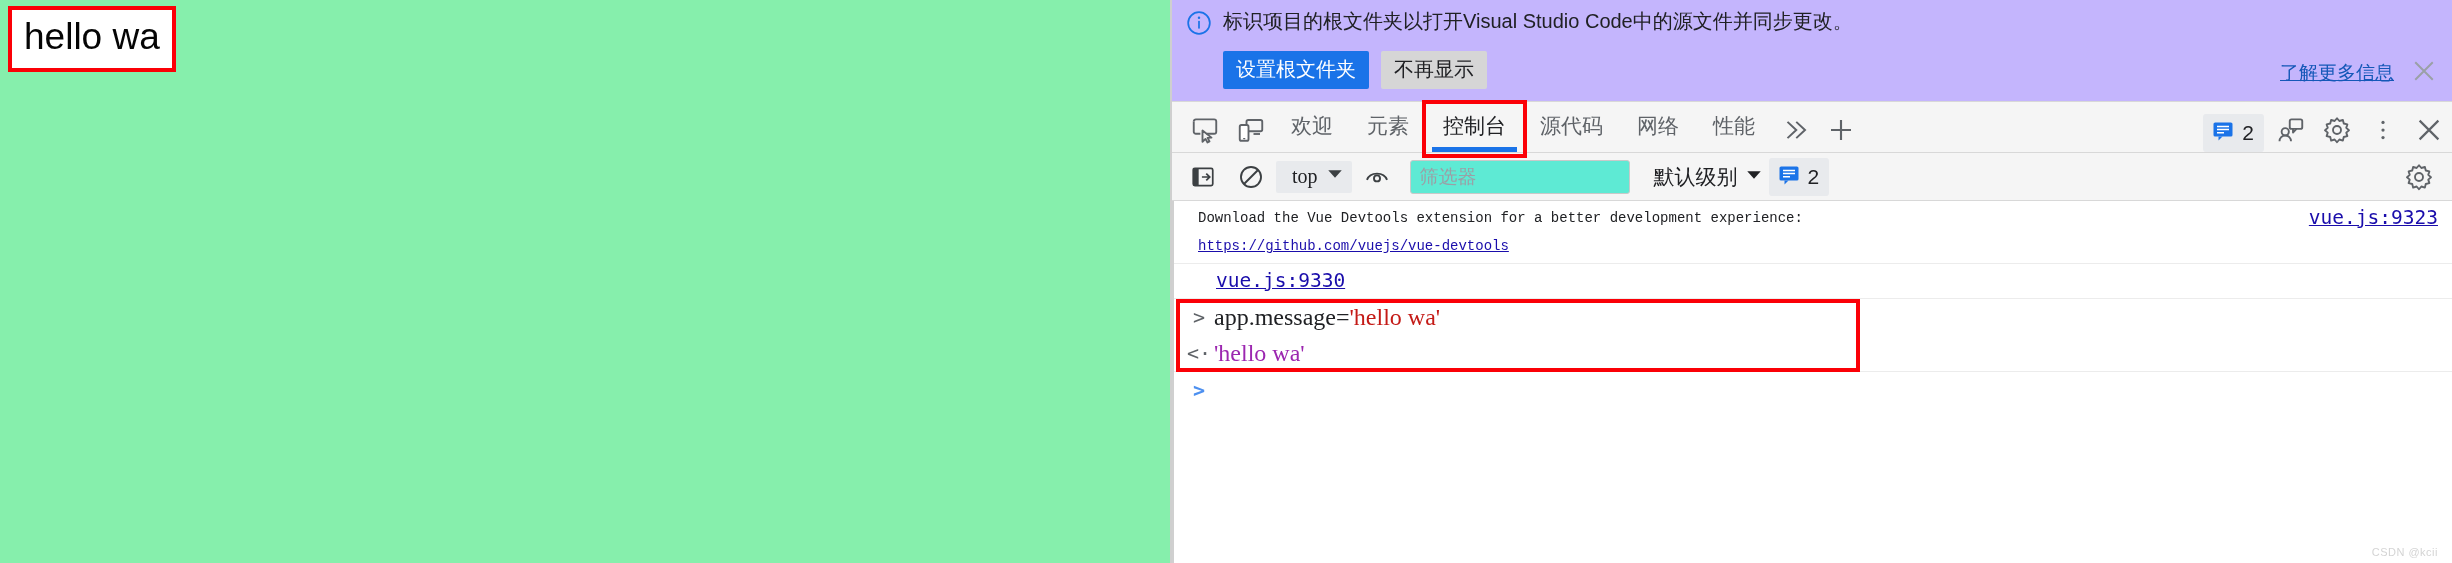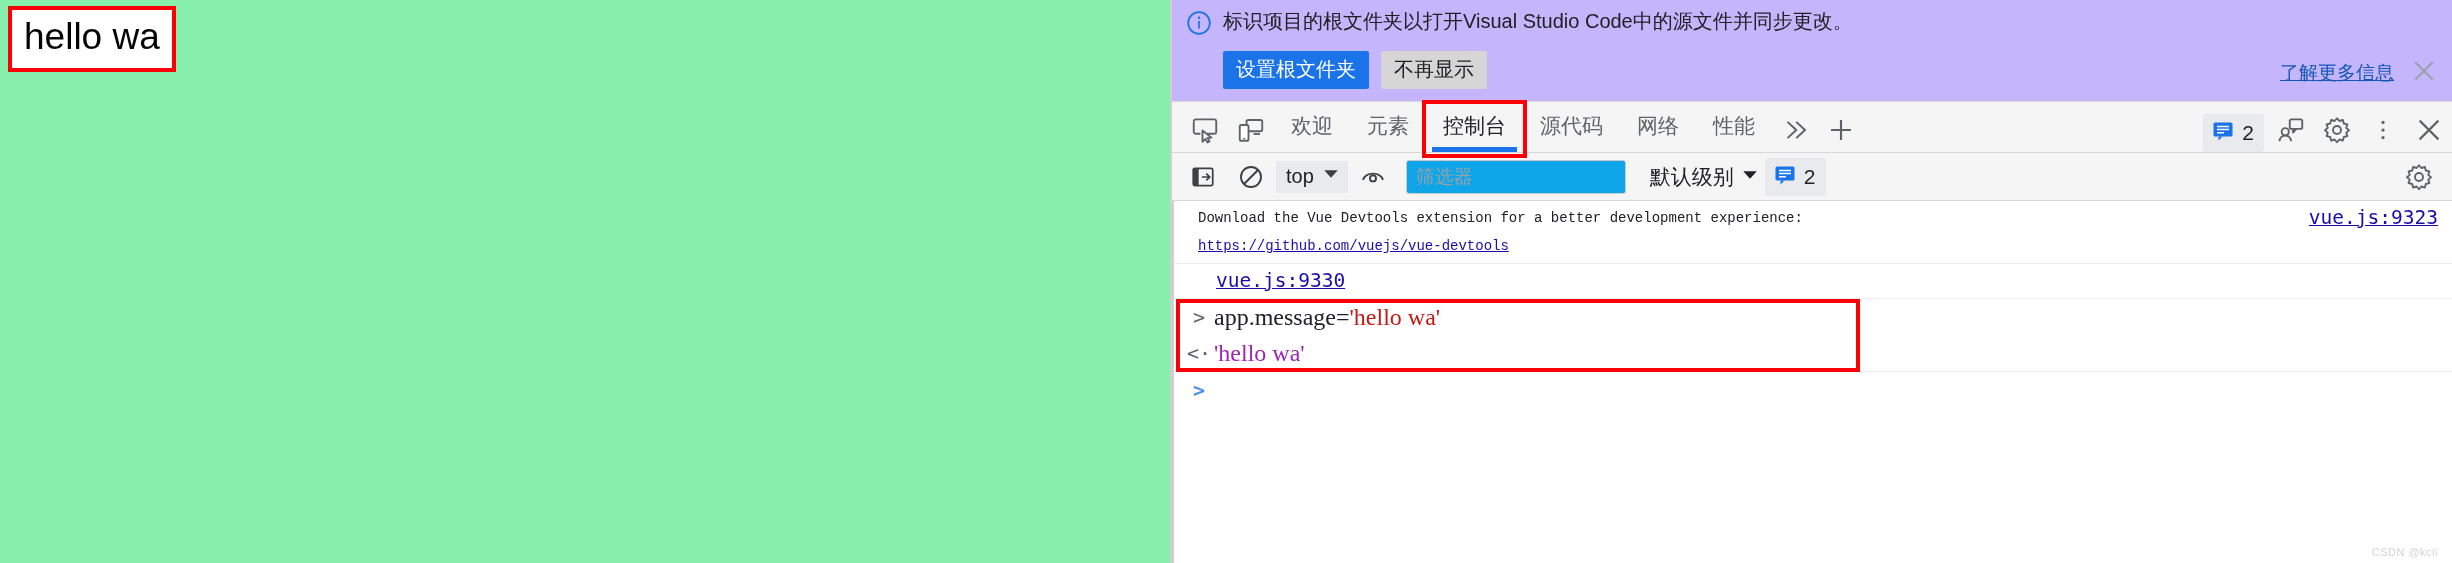--- a/index.html
+++ b/index.html
@@ -96,23 +96,23 @@
   
   .console-toolbar {
     display: flex; align-items: center; height: 48px; flex: none;
     background: #f5f5f5; border-bottom: 1px solid #d8d8d8; padding: 0 10px 0 8px;
     gap: 2px;
   }
   .ctx-select {
     display: flex; align-items: center; gap: 8px; background: #e8eaed;
     padding: 4px 8px 5px 10px; border-radius: 2px; cursor: pointer; flex: none;
   }
-  .ctx-label { font-size: 20px; color: #202124; font-family: Liberation Sans, sans-serif; }
+  .ctx-label { font-size: 20px; color: #202124; font-family: Liberation Serif, serif; margin-left: 6px; }
   .filter-input {
-    flex: 0 0 220px; height: 34px; background: #0ea5e9; border: 1px solid #c9c9c9;
+    flex: 0 0 220px; height: 34px; background: #5eead4; border: 1px solid #c9c9c9;
     border-radius: 3px; margin-left: 8px; display: flex; align-items: center;
     padding: 0 9px;
   }
   .filter-input input {
     border: none; outline: none; width: 100%; font-size: 19px; color: #202124;
     background: transparent; font-family: "Liberation Sans", sans-serif;
   }
   .filter-input input::placeholder { color: #9aa0a6; }
   .level-select {
     display: flex; align-items: center; gap: 7px; margin-left: 22px; cursor: pointer; flex: none;

